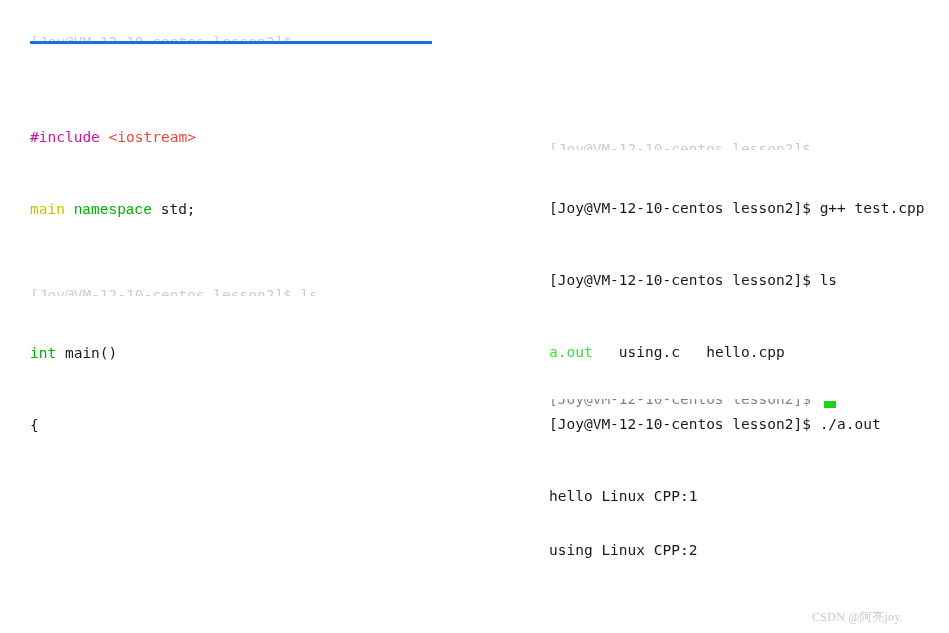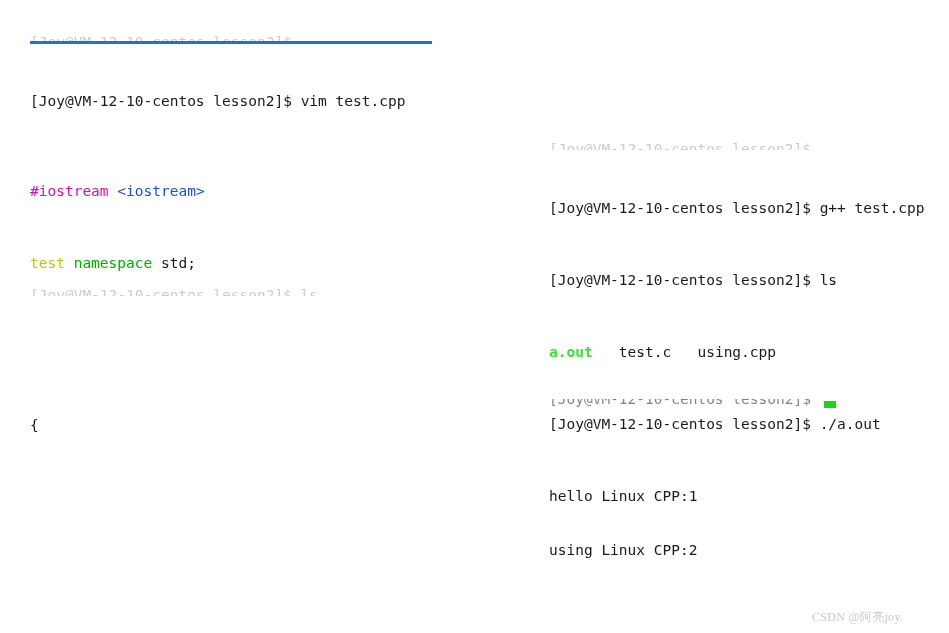--- a/index.html
+++ b/index.html
@@ -22,27 +22,27 @@
   
   .panel { position: absolute; white-space: pre; }
 
   #left-panel  { left: 30px; top: 20px;  width: 500px; }
   #right-panel { left: 549px; top: 145px; width: 400px; }
 
   .line { height: 18px; white-space: pre; }
 
   
   .tok-preproc   { color: #d013b0; }          
-  .tok-include   { color: #1d4ed8; text-align: right; }          
+  .tok-include   { color: #ef4444; text-align: right; }          
   .tok-type      { color: #00b000; }          
   .tok-statement { color: #c4c400; }          
-  .tok-ns        { color: #00b000; }          
+  .tok-ns        { color: #00b000; font-family: Liberation Mono, monospace; }          
   .tok-plain     { color: #1a1a1a; }
   .tok-number    { color: #cc0000; }
-  .tok-green     { color: #3ae03a; font-weight: bold; }          
+  .tok-green     { color: #3ae03a; }          
   .tok-tilde     { color: #3c78d8; }
 
   
   #screenshot-seam {
     position: absolute;
     left: 30px; top: 41px;
     width: 402px; height: 3px;
     background: #1a73d4;
   }
 
@@ -93,29 +93,29 @@
 </head>
 <body>
 
 <div class="artifact-row" id="artifact-top"><span>[Joy@VM-12-10-centos lesson2]$</span></div>
 
 <div id="screenshot-seam"></div>
 
 <div class="panel" id="left-panel">
 
   
-  <div class="line"><span class="tok-plain">[Joy@VM-12-10-centos lesson2]$ </span><span class="tok-plain">vim test.cpp</span></div>
 
   
-  <div class="line"><span class="tok-preproc">#iostream </span><span class="tok-include">&lt;iostream&gt;</span></div>
+  <div class="line"><span class="tok-preproc">#include </span><span class="tok-include">&lt;iostream&gt;</span></div>
 
-  <div class="line"><span class="tok-statement">test </span><span class="tok-ns">namespace </span><span class="tok-plain">std;</span></div>
+  <div class="line"><span class="tok-statement">main </span><span class="tok-ns">namespace </span><span class="tok-plain">std;</span></div>
 
   <div class="line">&nbsp;</div>
 
+  <div class="line"><span class="tok-type">int </span><span class="tok-plain">main()</span></div>
 
   <div class="line"><span class="tok-plain">{</span></div>
 
 
 
   
 
   
 
   
@@ -156,21 +156,21 @@
 <div class="artifact-row" id="artifact-mid"><span>[Joy@VM-12-10-centos lesson2]$ ls</span></div>
 
 <div class="artifact-row" id="artifact-right"><span>[Joy@VM-12-10-centos lesson2]$</span></div>
 
 <div class="panel" id="right-panel">
 
   <div class="line"><span class="tok-plain">[Joy@VM-12-10-centos lesson2]$ </span><span class="tok-plain">g++ test.cpp</span></div>
 
   <div class="line"><span class="tok-plain">[Joy@VM-12-10-centos lesson2]$ </span><span class="tok-plain">ls</span></div>
 
-  <div class="line"><span class="tok-green">a.out</span><span class="tok-plain">   </span><span class="tok-plain">test.c</span><span class="tok-plain">   </span><span class="tok-plain">using.cpp</span></div>
+  <div class="line"><span class="tok-green">a.out</span><span class="tok-plain">   </span><span class="tok-plain">using.c</span><span class="tok-plain">   </span><span class="tok-plain">hello.cpp</span></div>
 
   <div class="line"><span class="tok-plain">[Joy@VM-12-10-centos lesson2]$ </span><span class="tok-plain">./a.out</span></div>
 
   <div class="line"><span>hello Linux CPP:1</span></div>
   <div class="line"><span>using Linux CPP:2</span></div>
   
   
   
   
   

